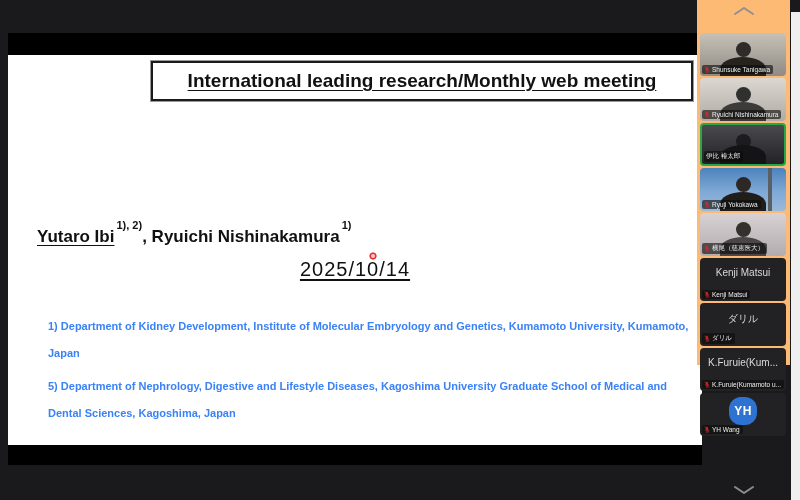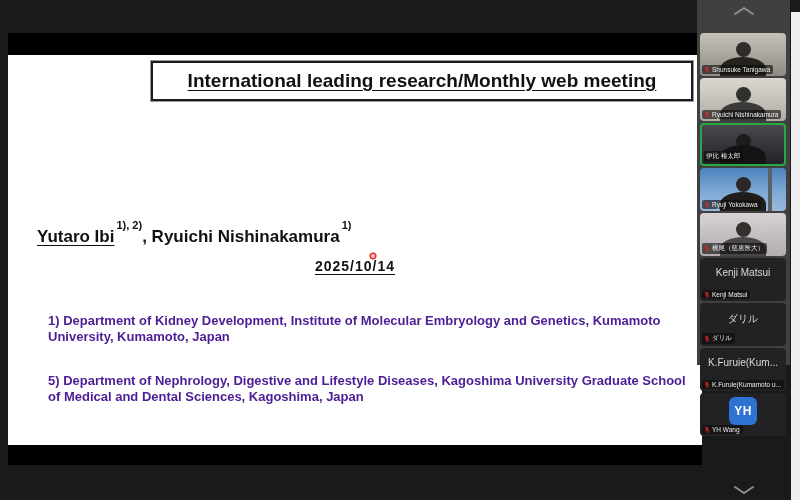--- a/index.html
+++ b/index.html
@@ -26,34 +26,34 @@
     font-size:27px;font-weight:bold;line-height:43px;letter-spacing:.2px;
   }
   .title-band .u{text-decoration-thickness:2px;}
   .authors{
     position:absolute;left:0;top:170px;width:100%;
     font-size:17px;font-weight:bold;margin-left:29px;
   }
   .authors sup{font-size:11px;position:relative;top:-6px;margin-left:2px;font-weight:bold;}
   .date-line{
     position:absolute;left:0;top:203px;width:100%;text-align:center;
-    font-size:14px;font-weight:bold;letter-spacing:1px;
+    font-size:20px;font-weight:normal;letter-spacing:1px;
   }
   .laser{
     position:absolute;left:361px;top:197px;width:8px;height:8px;border-radius:50%;
     background:radial-gradient(circle,#ffc2c2 0 1.5px,#e23030 2.5px 3.2px,rgba(226,48,48,0) 4px);
   }
   .affil{
     position:absolute;left:40px;width:648px;margin:0;
-    font-size:13px;font-weight:bold;line-height:16px;color:#4c1d95;
+    font-size:11px;font-weight:bold;line-height:27px;color:#3b82f6;
   }
   .affil.a1{top:258px;}
   .affil.a2{top:318px;}
   
-  .sidebar{position:absolute;left:697px;top:0;width:93px;height:365px;background:#404040;}
+  .sidebar{position:absolute;left:697px;top:0;width:93px;height:365px;background:#fdba74;}
   .chev{position:absolute;left:0;width:93px;height:14px;display:flex;align-items:center;justify-content:center;cursor:pointer;}
   .chev.top{top:4px;}
   .chev.bottom{top:483px;}
   .chev svg{display:block;}
   .tiles{position:absolute;left:3px;top:33px;width:87px;}
   .tile{
     position:relative;width:86px;height:43px;margin-bottom:2px;border-radius:4px;
     overflow:hidden;background:#222225;box-sizing:border-box;cursor:pointer;
   }
   .tile.active{border:2px solid #28a746;}
@@ -74,21 +74,21 @@
       linear-gradient(90deg,rgba(0,0,0,0) 0 68px,#596066 68px 72px,rgba(0,0,0,0) 72px),
       linear-gradient(180deg,#4d82bd 0%,#7fa9d6 55%,#9cb9da 100%);
     --skin:#2b2825;--body:#201e1b;
   }
   .v-indoor-light2{background:linear-gradient(180deg,#d8d2d4 0%,#b3acaf 100%);--skin:#33302d;--body:#4a4648;}
   .center-name{
     position:absolute;left:0;right:0;top:9px;text-align:center;
     font-size:10px;color:#d9d9d9;white-space:nowrap;overflow:hidden;text-overflow:ellipsis;padding:0 3px;
   }
   .avatar{
-    position:absolute;left:50%;top:4px;margin-left:-14px;width:28px;height:28px;border-radius:6px;
+    position:absolute;left:50%;top:4px;margin-left:-14px;width:28px;height:28px;border-radius:12px;
     display:flex;align-items:center;justify-content:center;
     color:#fff;font-size:12px;font-weight:bold;letter-spacing:.5px;
   }
   .tag{
     position:absolute;left:2px;bottom:2px;max-width:80px;
     display:flex;align-items:center;gap:2px;
     background:rgba(12,12,12,.62);border-radius:2px;padding:1px 3px 1px 2px;
     font-size:6.5px;color:#efefef;white-space:nowrap;overflow:hidden;
   }
   .tag .mic{width:6px;height:7px;flex:0 0 auto;}

